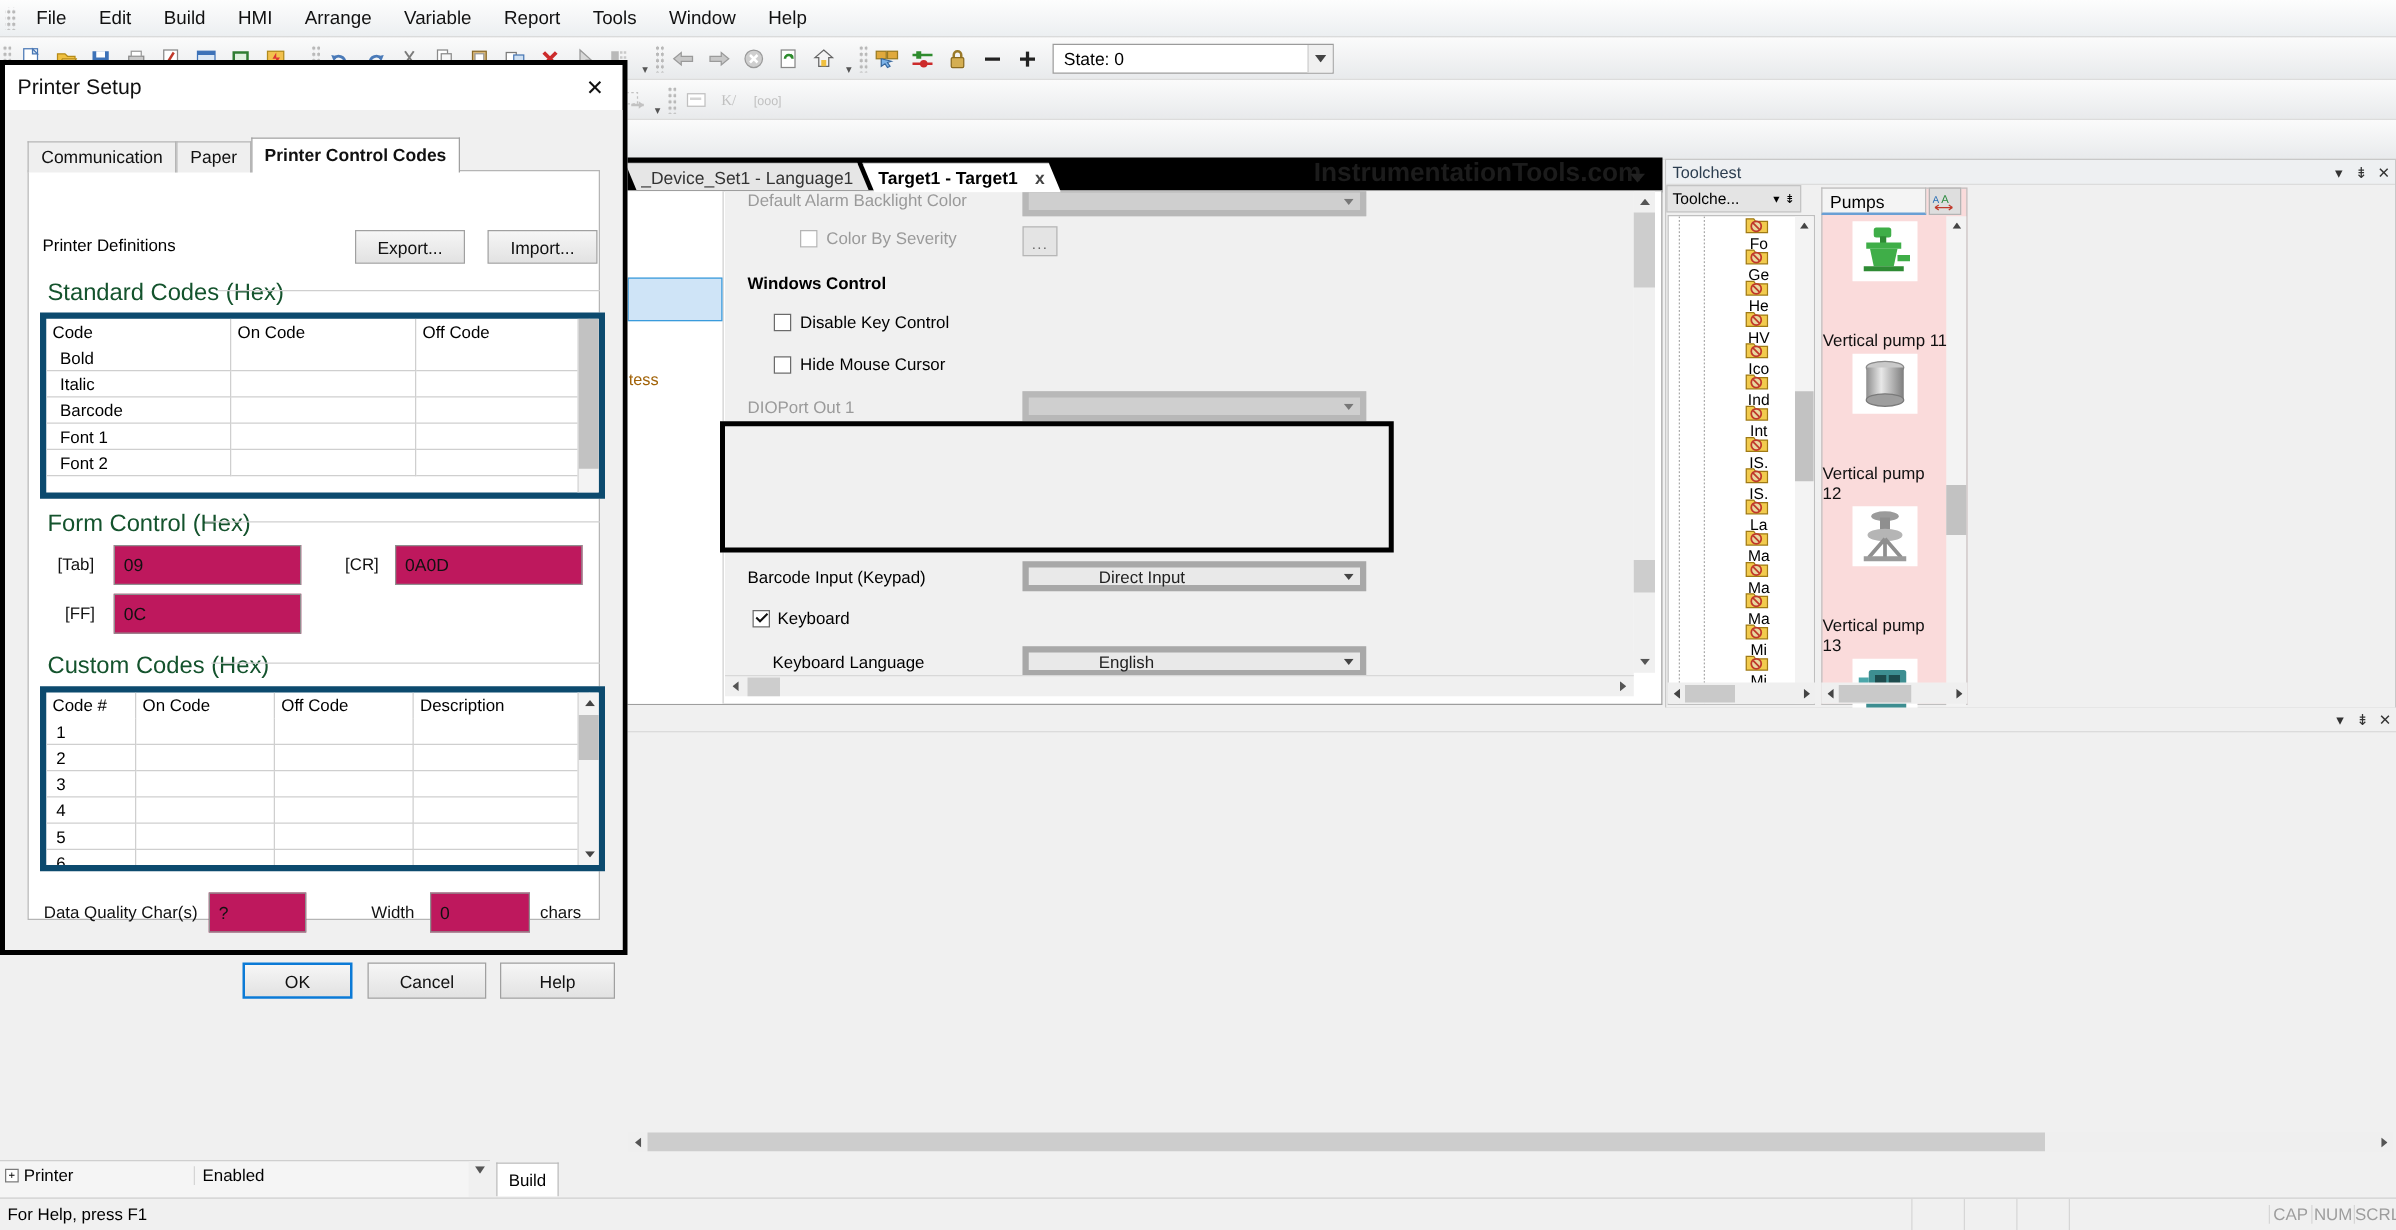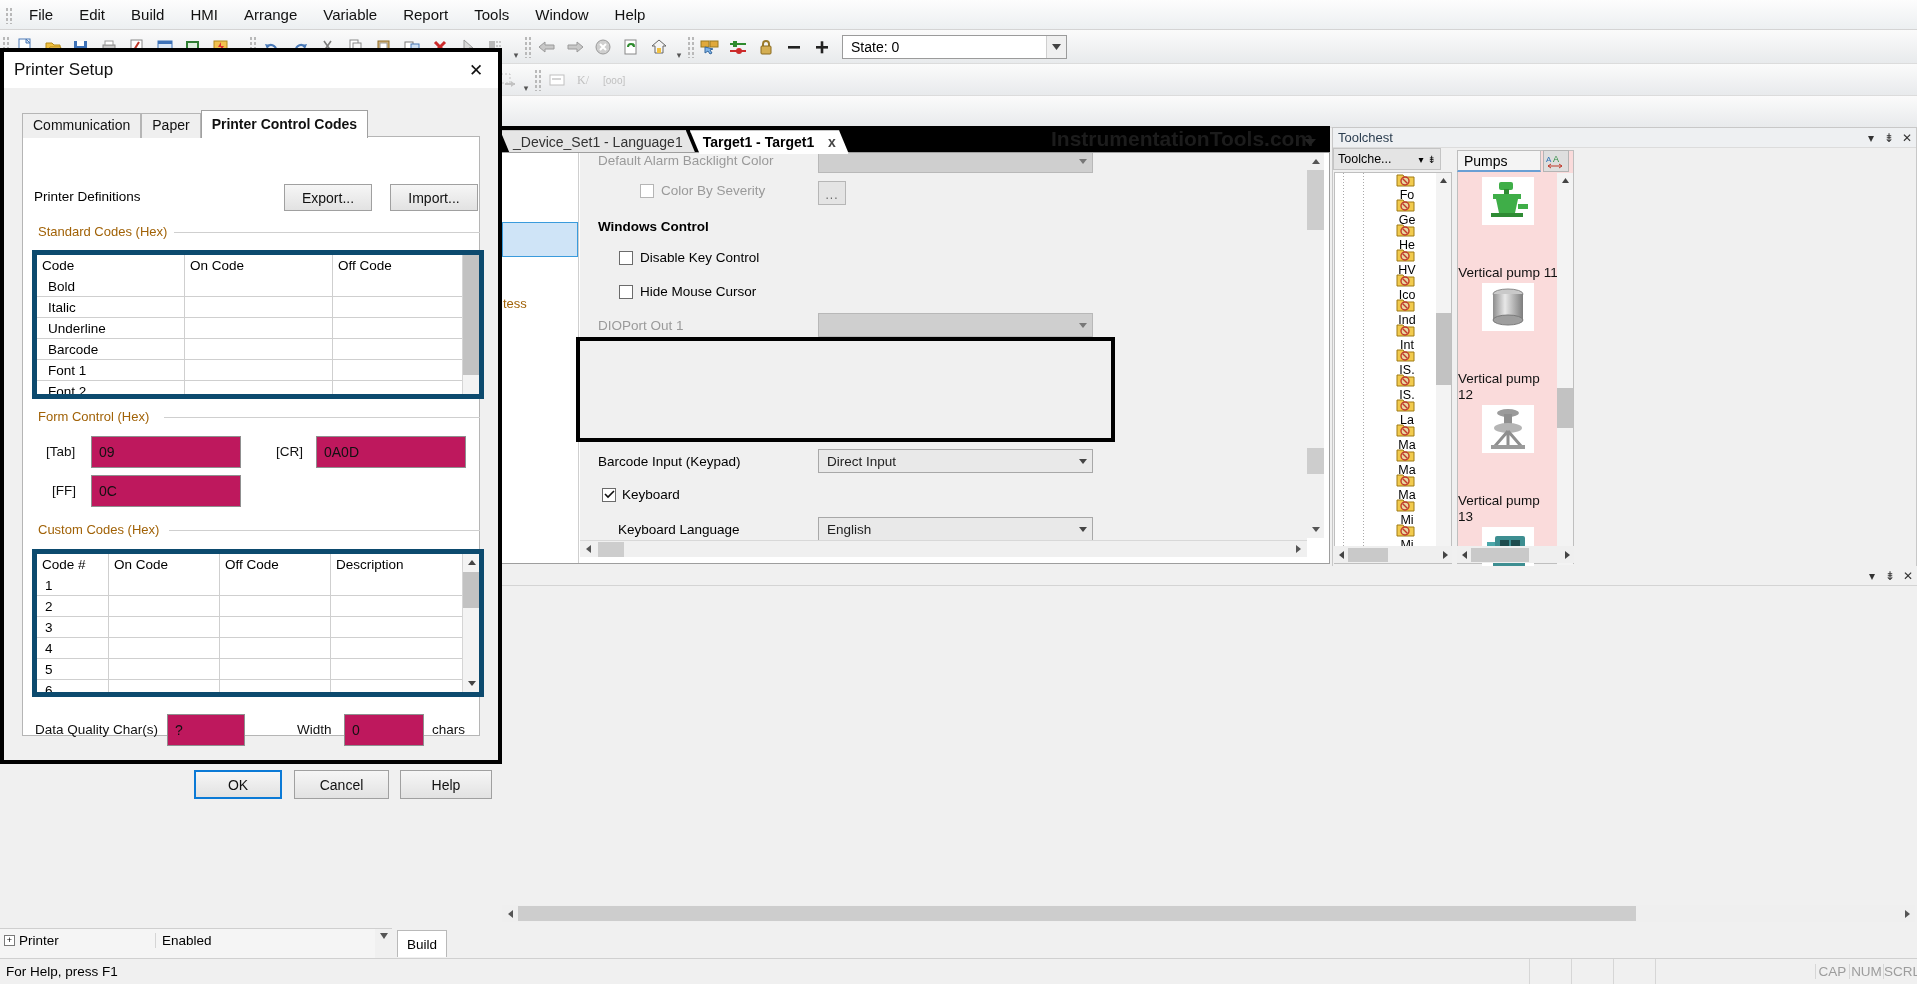--- a/index.html
+++ b/index.html
@@ -87,22 +87,22 @@
   }
   .left-strip-text { position: absolute; left: 503px; top: 296px; font-size: 13px; color: #a16207; }
 
   .props {
     position: absolute; left: 580px; top: 153px; width: 727px; height: 387px;
     background: #f0f0f0; overflow: hidden;
   }
   .plabel { position: absolute; font-size: 13.5px; }
   .plabel.disabled { color: #9a9a9a; }
   .combo {
-    height: 24px; border: 1px solid #8b5cf6; background: #e9e9e9;
-    display: flex; align-items: center; font-size: 13.5px;
+    height: 24px; border: 5px solid #8b5cf6; background: #e9e9e9;
+    display: flex; align-items: center; font-size: 13.5px; padding-left: 48px;
   }
   .combo.enabled { background: #e9e9e9; border-color: #a8a8a8; }
   .combo.greyfill { background: #cfcfcf; border-color: #b8b8b8; }
   .combo span { padding-left: 8px; flex: 1; color: #222; }
   .combo .cb-arrow { width: 18px; display: flex; align-items: center; justify-content: center; }
   .txtbox {
     height: 24px; border: 1px solid #c4c4c4; background: #f4f4f4;
     display: flex; align-items: center; font-size: 13.5px; color: #7a7a7a; padding-left: 8px;
   }
   .dotsbtn {
@@ -220,21 +220,21 @@
 
   .tabs { position: absolute; left: 18px; top: 58px; display: flex; align-items: flex-end; z-index: 5;}
   .tab { height: 25px; padding: 3px 10px 0 10px; font-size: 14px; background: #efefef;
     border: 1px solid #b5b5b5; border-bottom: none; color: #111; }
   .tab.active { background: #fff; height: 28px; font-weight: bold; padding-top: 5px;
     border-color: #a0a0a0; position: relative; z-index: 6; }
 
   .tabpane { position: absolute; left: 18px; top: 84px; width: 458px; height: 600px;
     background: #fff; border: 1px solid #b5b5b5; }
 
-  .grp-label { position: absolute; font-size: 13px; color: #a16207; background: #fff; padding-right:6px; }
+  .grp-label { position: absolute; font-size: 19px; color: #14532d; background: #fff; padding-right:6px; }
   .grp-line { position: absolute; height: 1px; background: #cfcfcf; }
 
   .btn {
     border: 1px solid #a0a0a0; background: linear-gradient(#f6f6f6, #e2e2e2);
     display: flex; align-items: center; justify-content: center; font-size: 14px; color: #111;
   }
   .btn.default { border: 2px solid #0b7ad6; }
 
   .gridtbl { position: absolute; border: 5px solid #0c4a6e; background: #fff; overflow: hidden; }
   .gt-row { display: flex; height: 21px; }
@@ -1199,25 +1199,20 @@
             <div class="gt-cell" style="width:148px;padding-left:11px;">Bold</div>
             <div class="gt-cell" style="width:148px"></div>
             <div class="gt-cell" style="width:139px"></div>
           </div>
           <div class="gt-row">
             <div class="gt-cell" style="width:148px;padding-left:11px;">Italic</div>
             <div class="gt-cell" style="width:148px"></div>
             <div class="gt-cell" style="width:139px"></div>
           </div>
           <div class="gt-row">
-            <div class="gt-cell" style="width:148px;padding-left:11px;">Underline</div>
-            <div class="gt-cell" style="width:148px"></div>
-            <div class="gt-cell" style="width:139px"></div>
-          </div>
-          <div class="gt-row">
             <div class="gt-cell" style="width:148px;padding-left:11px;">Barcode</div>
             <div class="gt-cell" style="width:148px"></div>
             <div class="gt-cell" style="width:139px"></div>
           </div>
           <div class="gt-row">
             <div class="gt-cell" style="width:148px;padding-left:11px;">Font 1</div>
             <div class="gt-cell" style="width:148px"></div>
             <div class="gt-cell" style="width:139px"></div>
           </div>
           <div class="gt-row">

